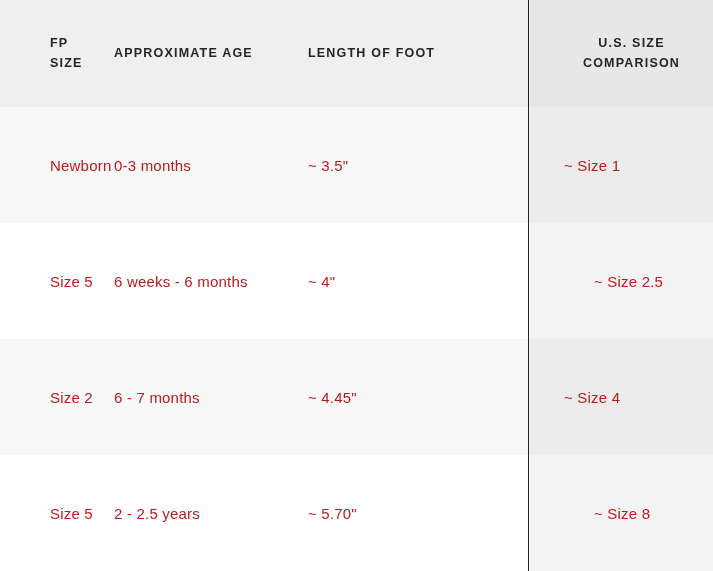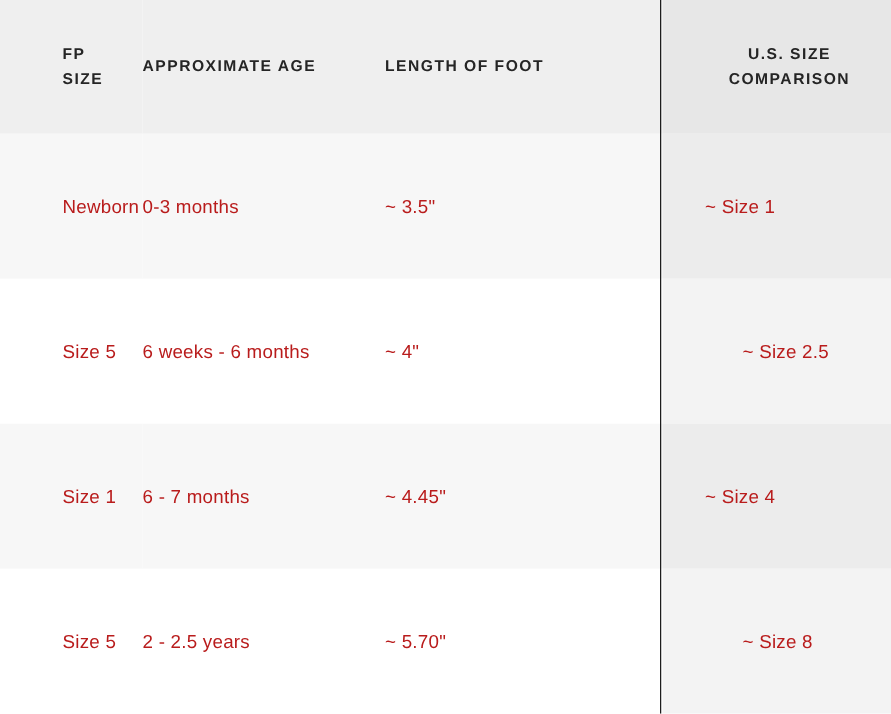--- a/index.html
+++ b/index.html
@@ -156,21 +156,21 @@
           </td>
         <td class="c-3">
             <span class="cell-inner">~ 4"</span>
           </td>
         <td class="c-4">
             <span class="cell-inner">~ Size 2.5</span>
           </td>
       </tr>
       <tr class="stripe-a">
         <td class="c-1">
-            <span class="cell-inner">Size 1</span>
+            <span class="cell-inner">Size 2</span>
           </td>
         <td class="c-2">
             <span class="cell-inner">6 - 7 months</span>
           </td>
         <td class="c-3">
             <span class="cell-inner">~ 4.45"</span>
           </td>
         <td class="c-4">
             <span class="cell-inner">~ Size 4</span>
           </td>

